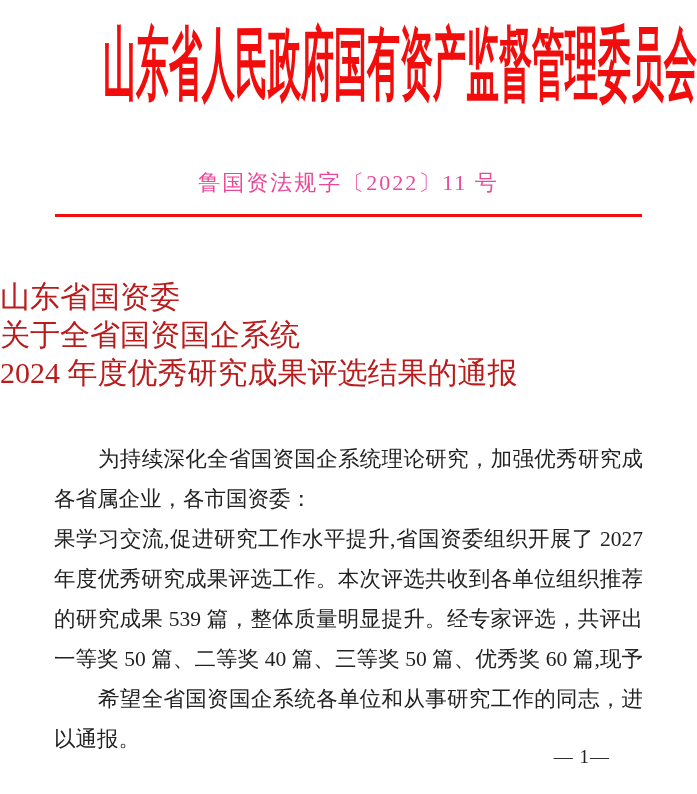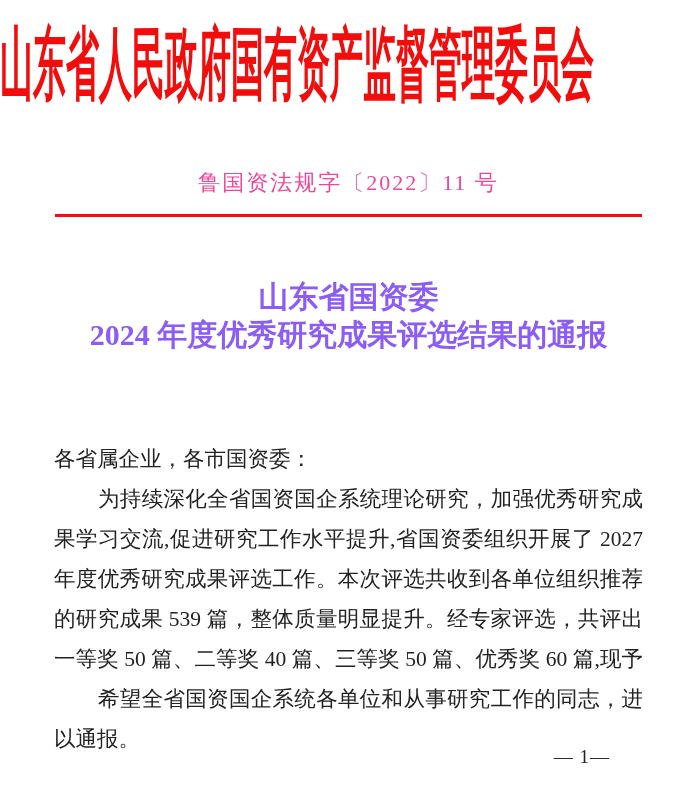--- a/index.html
+++ b/index.html
@@ -15,21 +15,21 @@
     color: #1a1a1a;
   }
 
   
   .org-wrap {
     position: absolute;
     top: 0; left: 0;
     width: 100%; height: 130px;
     display: flex;
     align-items: center;
-    justify-content: flex-start;
+    justify-content: flex-end;
   }
   .org-name {
     display: inline-block;
     font-size: 33px;
     font-weight: bold;
     color: #f20d0d;
     white-space: nowrap;
     letter-spacing: 0px;
     transform: scaleY(2.4);
     transform-origin: center;
@@ -56,25 +56,25 @@
     width: 587px;
     height: 3px;
     background: #f20d0d;
   }
 
   
   .doc-title {
     position: absolute;
     top: 278px; left: 0;
     width: 100%;
-    text-align: center;
+    text-align: left;
     font-size: 30px;
-    font-weight: bold;
+    font-weight: normal;
     line-height: 38px;
-    color: #8b5cf6;
+    color: #b91c1c;
   }
 
   
   .body-text {
     position: absolute;
     top: 439px;
     left: 54px;
     width: 589px;
     font-size: 21.5px;
     line-height: 40px;
@@ -111,26 +111,27 @@
   <div class="org-wrap">
     <span class="org-name">山东省人民政府国有资产监督管理委员会</span>
   </div>
 
   <div class="doc-number">鲁国资法规字〔2022〕11 号</div>
 
   <div class="red-line"></div>
 
   <div class="doc-title">
     <div>山东省国资委</div>
+    <div>关于全省国资国企系统</div>
     <div>2024 年度优秀研究成果评选结果的通报</div>
   </div>
 
   <div class="body-text">
+    <div class="line justify indent">为持续深化全省国资国企系统理论研究，加强优秀研究成</div>
     <div class="line">各省属企业，各市国资委：</div>
-    <div class="line justify indent">为持续深化全省国资国企系统理论研究，加强优秀研究成</div>
     <div class="line justify">果学习交流,促进研究工作水平提升,省国资委组织开展了 2027</div>
     <div class="line justify">年度优秀研究成果评选工作。本次评选共收到各单位组织推荐</div>
     <div class="line justify">的研究成果 539 篇，整体质量明显提升。经专家评选，共评出</div>
     <div class="line justify">一等奖 50 篇、二等奖 40 篇、三等奖 50 篇、优秀奖 60 篇,现予</div>
     <div class="line justify indent">希望全省国资国企系统各单位和从事研究工作的同志，进</div>
     <div class="line">以通报。</div>
   </div>
 
   <div class="page-number">— 1—</div>
 

